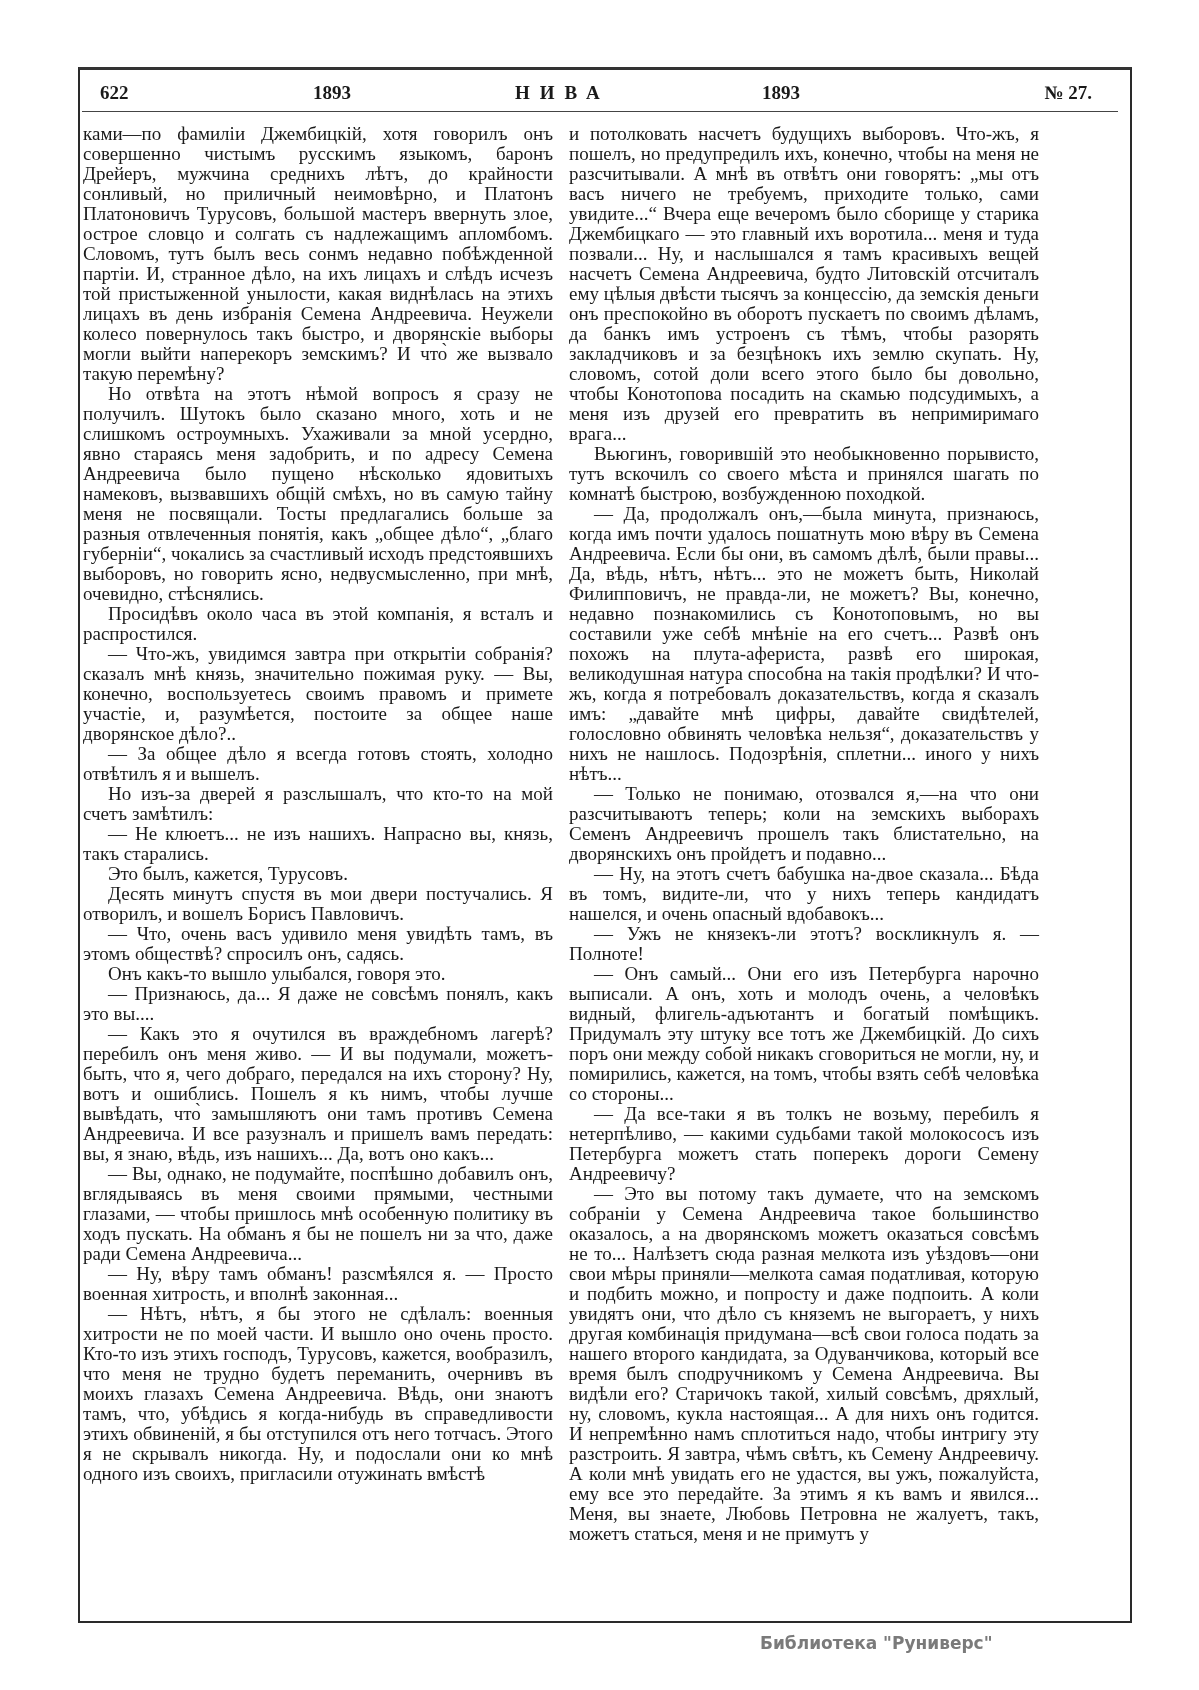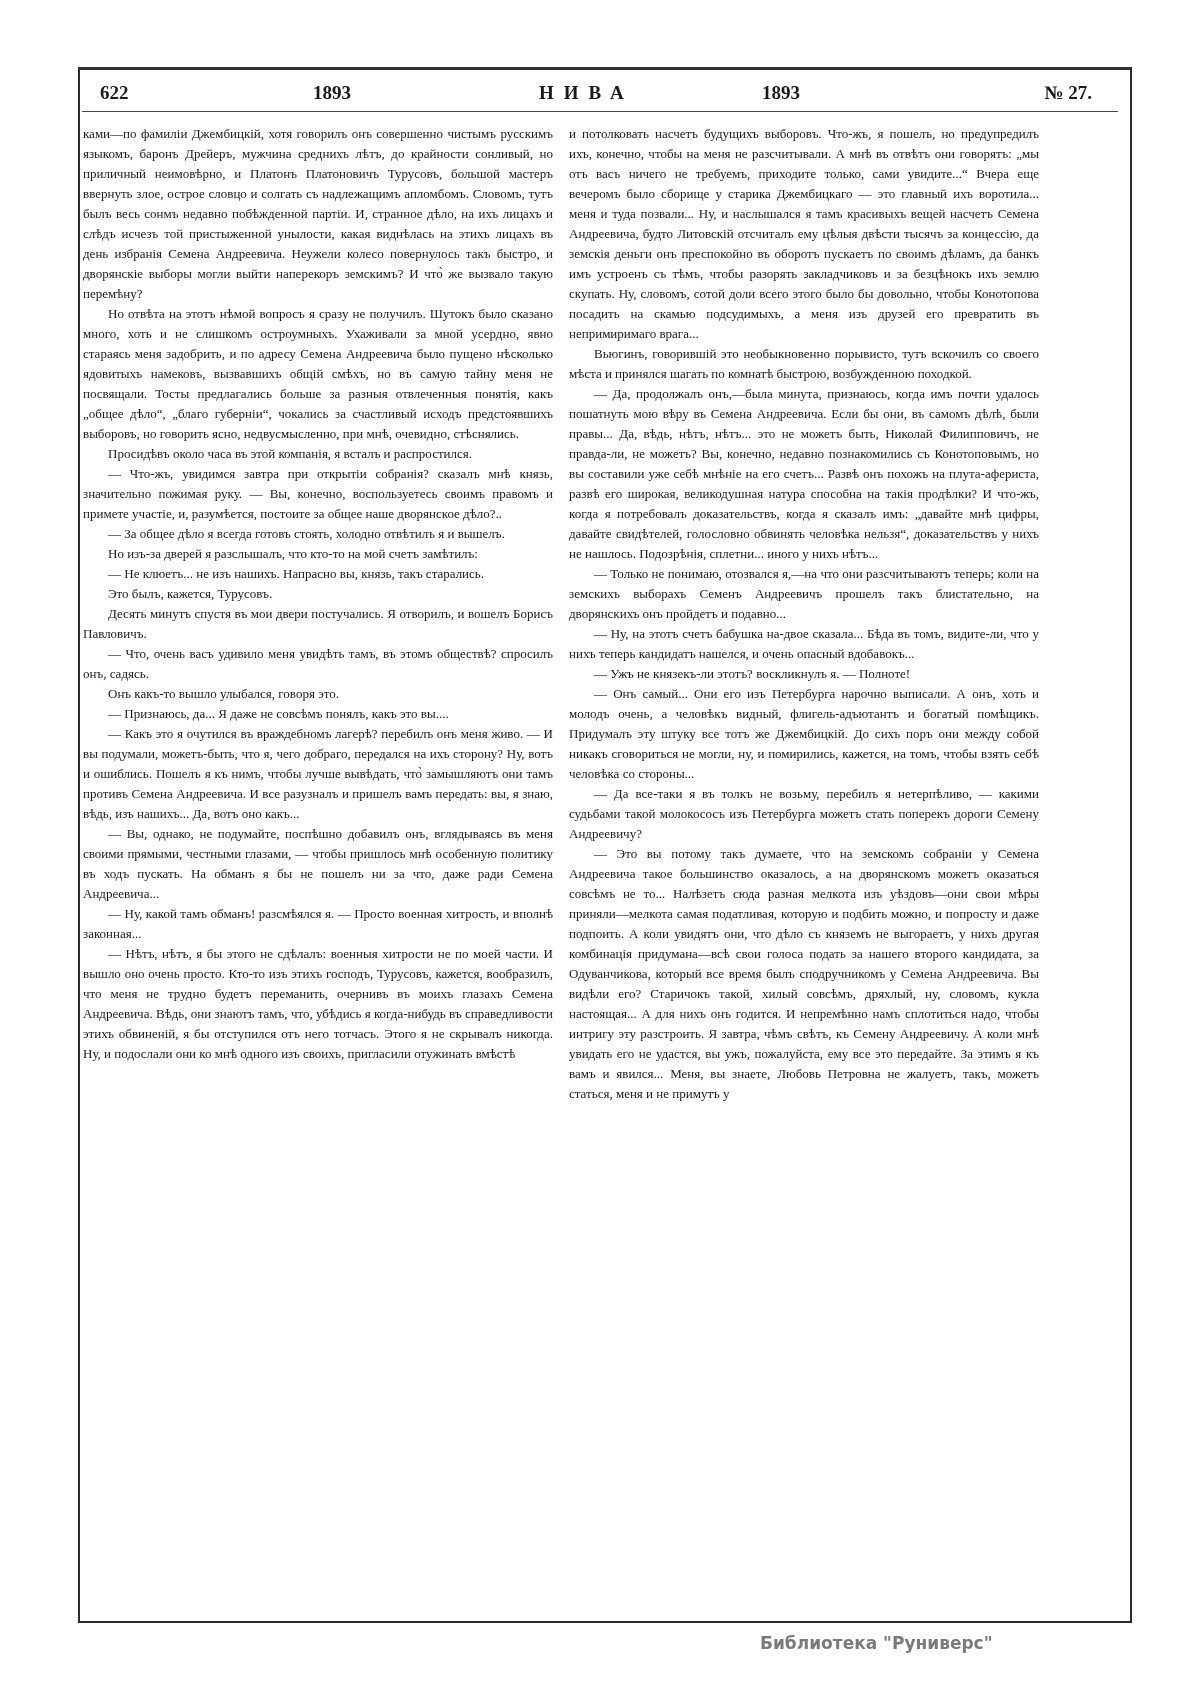--- a/index.html
+++ b/index.html
@@ -5,26 +5,26 @@
   html, body { margin: 0; padding: 0; background: #ffffff; }
   body { width: 1199px; height: 1690px; position: relative; overflow: hidden;
          font-family: "DejaVu Serif", "Liberation Serif", serif; color: #1a1a1a; }
   .page-frame { position: absolute; left: 78px; top: 67px; width: 1054px; height: 1556px;
                 border: 2px solid #2a2a2a; border-top: 3px solid #333; box-sizing: border-box; background: #fff; }
   .header { position: absolute; left: 100px; top: 82px; width: 1010px; height: 28px;
             font-family: "Liberation Serif", serif; font-size: 19px; font-weight: bold; }
   .header span { position: absolute; top: 0; white-space: nowrap; }
   .h-page { left: 0; }
   .h-year-l { left: 213px; }
-  .h-title { left: 415px; letter-spacing: 10px; margin-left: 24px; }
+  .h-title { left: 415px; letter-spacing: 10px; }
   .h-year-r { left: 662px; }
   .h-issue { right: 18px; text-align: right; }
   .header-rule { position: absolute; left: 82px; top: 111px; width: 1036px; height: 0; border-top: 1.5px solid #444; }
   .column { position: absolute; top: 124px; width: 470px; font-family: "Liberation Serif", serif;
-            font-size: 13px; line-height: 20.0px; text-align: justify; }
+            font-size: 19px; line-height: 20.0px; text-align: justify; }
   .col-left { left: 83px; }
   .col-right { left: 569px; }
   .para { margin: 0; text-indent: 25px; }
   .para.cont { text-indent: 0; }
   .watermark { position: absolute; left: 760px; top: 1633px; font-family: "DejaVu Sans", sans-serif;
                font-weight: bold; font-size: 17px; color: #7a7a7a; }
 </style>
 </head>
 <body>
 
@@ -47,21 +47,21 @@
     <p class="para">— За общее дѣло я всегда готовъ стоять, холодно отвѣтилъ я и вышелъ.</p>
     <p class="para">Но изъ-за дверей я разслышалъ, что кто-то на мой счетъ замѣтилъ:</p>
     <p class="para">— Не клюетъ... не изъ нашихъ. Напрасно вы, князь, такъ старались.</p>
     <p class="para">Это былъ, кажется, Турусовъ.</p>
     <p class="para">Десять минутъ спустя въ мои двери постучались. Я отворилъ, и вошелъ Борисъ Павловичъ.</p>
     <p class="para">— Что, очень васъ удивило меня увидѣть тамъ, въ этомъ обществѣ? спросилъ онъ, садясь.</p>
     <p class="para">Онъ какъ-то вышло улыбался, говоря это.</p>
     <p class="para">— Признаюсь, да... Я даже не совсѣмъ понялъ, какъ это вы....</p>
     <p class="para">— Какъ это я очутился въ враждебномъ лагерѣ? перебилъ онъ меня живо. — И вы подумали, можетъ-быть, что я, чего добраго, передался на ихъ сторону? Ну, вотъ и ошиблись. Пошелъ я къ нимъ, чтобы лучше вывѣдать, что̀ замышляютъ они тамъ противъ Семена Андреевича. И все разузналъ и пришелъ вамъ передать: вы, я знаю, вѣдь, изъ нашихъ... Да, вотъ оно какъ...</p>
     <p class="para">— Вы, однако, не подумайте, поспѣшно добавилъ онъ, вглядываясь въ меня своими прямыми, честными глазами, — чтобы пришлось мнѣ особенную политику въ ходъ пускать. На обманъ я бы не пошелъ ни за что, даже ради Семена Андреевича...</p>
-    <p class="para">— Ну, какой тамъ обманъ! разсмѣялся я. — Просто военная хитрость, и вполнѣ законная...</p>
+    <p class="para">— Ну, вѣру тамъ обманъ! разсмѣялся я. — Просто военная хитрость, и вполнѣ законная...</p>
     <p class="para">— Нѣтъ, нѣтъ, я бы этого не сдѣлалъ: военныя хитрости не по моей части. И вышло оно очень просто. Кто-то изъ этихъ господъ, Турусовъ, кажется, вообразилъ, что меня не трудно будетъ переманить, очернивъ въ моихъ глазахъ Семена Андреевича. Вѣдь, они знаютъ тамъ, что, убѣдись я когда-нибудь въ справедливости этихъ обвиненій, я бы отступился отъ него тотчасъ. Этого я не скрывалъ никогда. Ну, и подослали они ко мнѣ одного изъ своихъ, пригласили отужинать вмѣстѣ</p>
   </div>
 <div class="column col-right" id="col-right">
     <p class="para cont">и потолковать насчетъ будущихъ выборовъ. Что-жъ, я пошелъ, но предупредилъ ихъ, конечно, чтобы на меня не разсчитывали. А мнѣ въ отвѣтъ они говорятъ: „мы отъ васъ ничего не требуемъ, приходите только, сами увидите...“ Вчера еще вечеромъ было сборище у старика Джембицкаго — это главный ихъ воротила... меня и туда позвали... Ну, и наслышался я тамъ красивыхъ вещей насчетъ Семена Андреевича, будто Литовскій отсчиталъ ему цѣлыя двѣсти тысячъ за концессію, да земскія деньги онъ преспокойно въ оборотъ пускаетъ по своимъ дѣламъ, да банкъ имъ устроенъ съ тѣмъ, чтобы разорять закладчиковъ и за безцѣнокъ ихъ землю скупать. Ну, словомъ, сотой доли всего этого было бы довольно, чтобы Конотопова посадить на скамью подсудимыхъ, а меня изъ друзей его превратить въ непримиримаго врага...</p>
     <p class="para">Вьюгинъ, говорившій это необыкновенно порывисто, тутъ вскочилъ со своего мѣста и принялся шагать по комнатѣ быстрою, возбужденною походкой.</p>
     <p class="para">— Да, продолжалъ онъ,—была минута, признаюсь, когда имъ почти удалось пошатнуть мою вѣру въ Семена Андреевича. Если бы они, въ самомъ дѣлѣ, были правы... Да, вѣдь, нѣтъ, нѣтъ... это не можетъ быть, Николай Филипповичъ, не правда-ли, не можетъ? Вы, конечно, недавно познакомились съ Конотоповымъ, но вы составили уже себѣ мнѣніе на его счетъ... Развѣ онъ похожъ на плута-афериста, развѣ его широкая, великодушная натура способна на такія продѣлки? И что-жъ, когда я потребовалъ доказательствъ, когда я сказалъ имъ: „давайте мнѣ цифры, давайте свидѣтелей, голословно обвинять человѣка нельзя“, доказательствъ у нихъ не нашлось. Подозрѣнія, сплетни... иного у нихъ нѣтъ...</p>
     <p class="para">— Только не понимаю, отозвался я,—на что они разсчитываютъ теперь; коли на земскихъ выборахъ Семенъ Андреевичъ прошелъ такъ блистательно, на дворянскихъ онъ пройдетъ и подавно...</p>
     <p class="para">— Ну, на этотъ счетъ бабушка на-двое сказала... Бѣда въ томъ, видите-ли, что у нихъ теперь кандидатъ нашелся, и очень опасный вдобавокъ...</p>
     <p class="para">— Ужъ не князекъ-ли этотъ? воскликнулъ я. — Полноте!</p>
     <p class="para">— Онъ самый... Они его изъ Петербурга нарочно выписали. А онъ, хоть и молодъ очень, а человѣкъ видный, флигель-адъютантъ и богатый помѣщикъ. Придумалъ эту штуку все тотъ же Джембицкій. До сихъ поръ они между собой никакъ сговориться не могли, ну, и помирились, кажется, на томъ, чтобы взять себѣ человѣка со стороны...</p>

